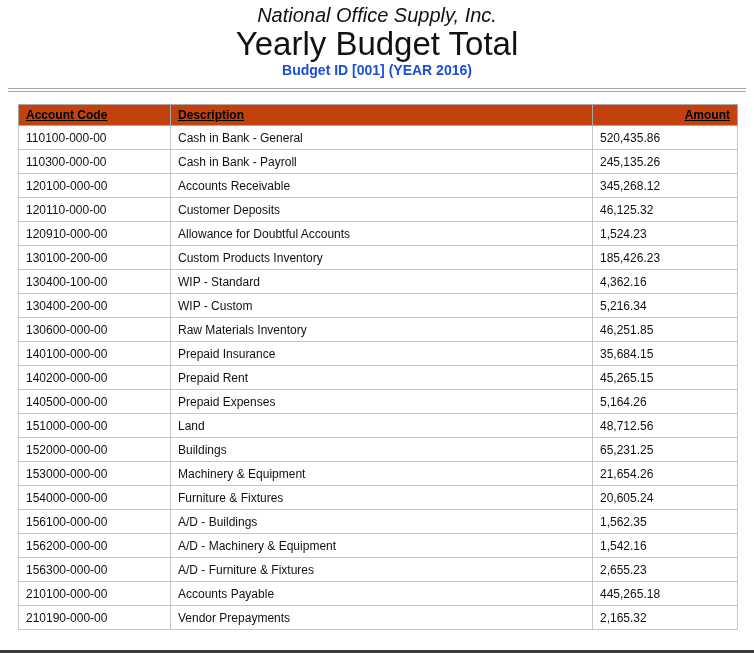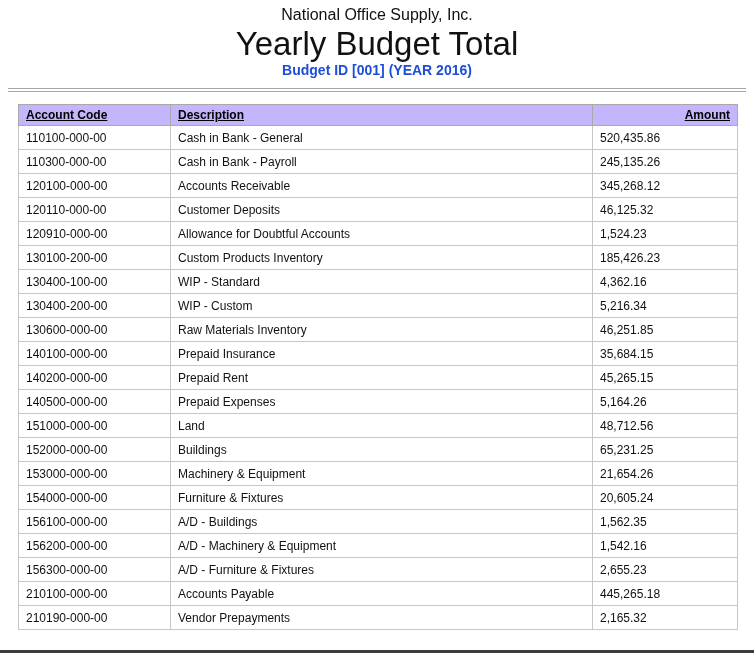--- a/index.html
+++ b/index.html
@@ -7,38 +7,38 @@
   body {
     width: 754px;
     height: 653px;
     background: #ffffff;
     font-family: "Liberation Sans", "DejaVu Sans", sans-serif;
     color: #000000;
     overflow: hidden;
     position: relative;
   }
   .report-header { text-align: center; padding-top: 6px; }
-  .company-name { font-size: 16px; line-height: 18px; color: #111; }
+  .company-name { font-size: 20px; line-height: 18px; color: #111; font-style: italic; }
   .report-title { font-size: 33px; line-height: 34px; margin-top: 3px; color: #111; font-weight: 400; }
   .report-subtitle { font-size: 14px; line-height: 19px; margin-top: 0; color: #1d4ed8; font-weight: 600; }
   .double-rule {
     margin: 8px 8px 0 8px;
     height: 4px;
     border-top: 1px solid #a6a6a6;
     border-bottom: 1px solid #a6a6a6;
   }
   table.budget-table {
     border-collapse: collapse;
     table-layout: fixed;
     width: 719px;
     margin: 12px 0 0 18px;
     font-size: 12px;
   }
   .budget-table th {
-    background: #c4b5fd;
+    background: #c2410c;
     border: 1px solid #a9a9a9;
     font-weight: bold;
     text-decoration: underline;
     text-align: left;
     padding: 3px 7px;
     height: 20px;
     font-size: 12px;
     color: #000;
   }
   .budget-table th.amount-col { text-align: right; }

